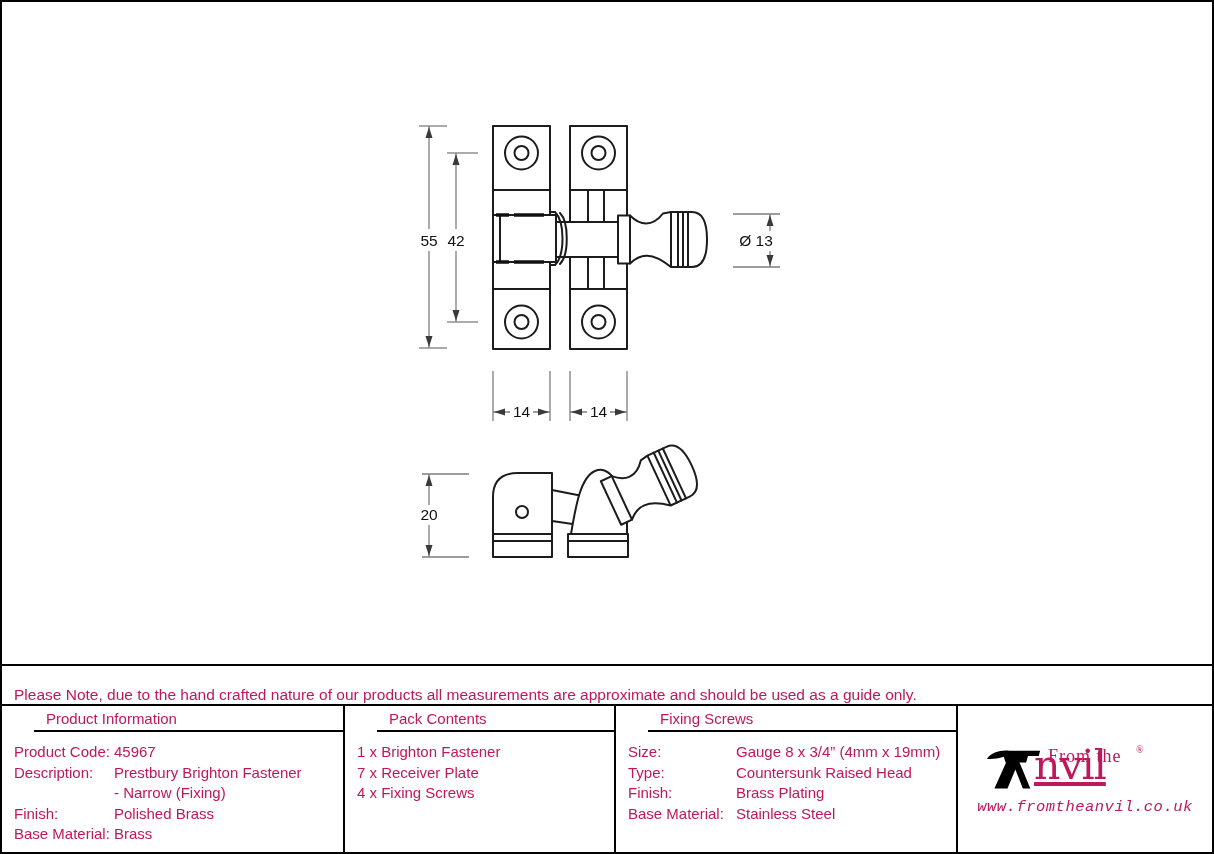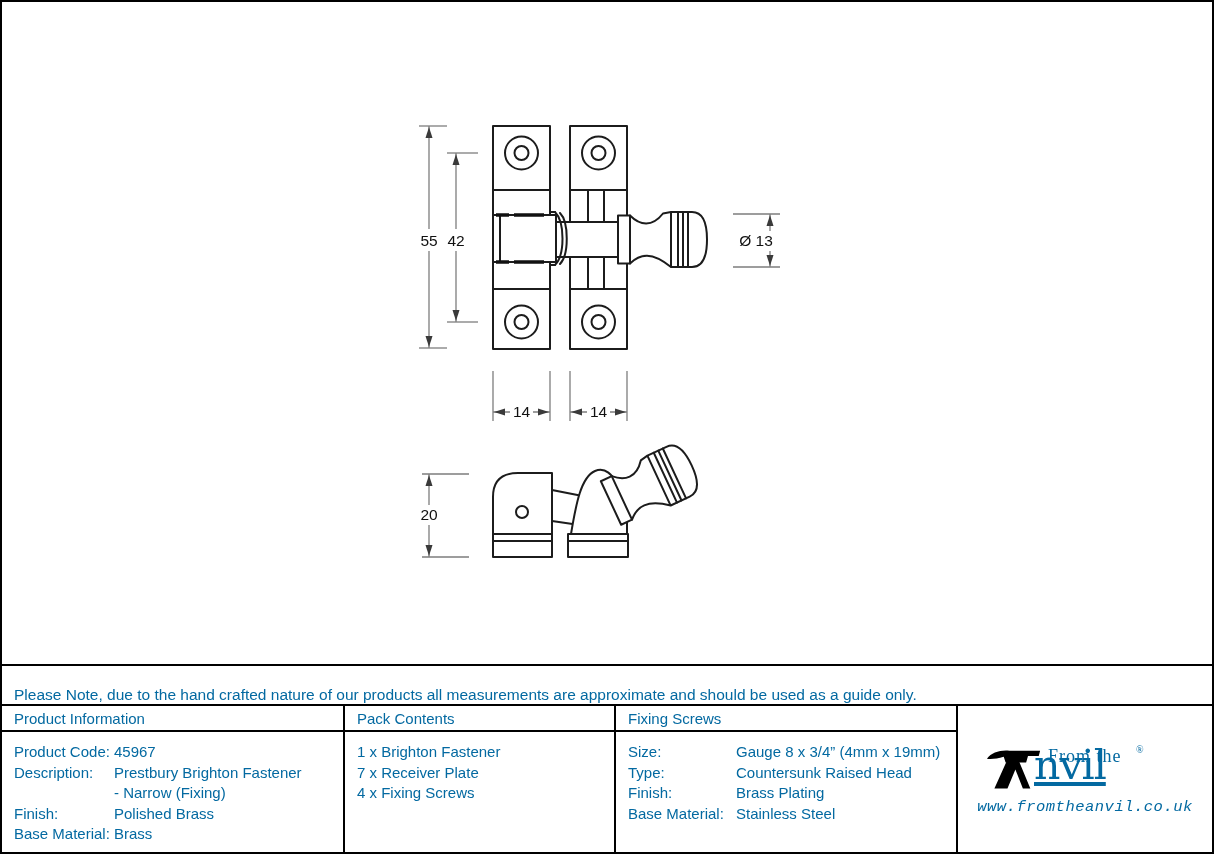--- a/index.html
+++ b/index.html
@@ -1,18 +1,18 @@
 <!DOCTYPE html>
 <html><head>
 <meta charset="utf-8">
 <style>
   html,body { margin:0; padding:0; background:#e8e8e8; }
   .sheet {
     position:relative; width:1214px; height:854px; background:#ffffff;
-    font-family:"Liberation Sans", sans-serif; color:#0369a1; overflow:hidden;
+    font-family:"Liberation Sans", sans-serif; color:#be185d; overflow:hidden;
     margin:0 auto;
   }
   .outer-border { position:absolute; inset:0; border:2px solid #000; pointer-events:none; z-index:10; }
 
   .drawing-svg { position:absolute; left:0; top:0; }
 
   
   .note-row {
     position:absolute; left:2px; right:2px; top:664px; height:42px;
     border-top:2px solid #000; border-bottom:2px solid #000; box-sizing:border-box;
@@ -21,21 +21,21 @@
 
   
   .table-row { position:absolute; left:2px; right:2px; top:706px; bottom:2px; display:flex; }
   .col { box-sizing:border-box; border-right:2px solid #000; position:relative; }
   .col-product { width:343px; }
   .col-pack    { width:271px; }
   .col-screws  { width:342px; }
   .col-logo    { flex:1; border-right:none; }
   .cell-header {
     height:24px; border-bottom:2px solid #000; display:flex; align-items:center;
-    padding-left:12px; font-size:15px;
+    padding-left:12px; font-size:15px;margin-left:32px;
   }
   .cell-body { padding:10px 0 0 12px; font-size:15px; line-height:20.5px; }
   .kv { display:flex; }
   .kv .k { flex:none; }
   .col-product .k { width:100px; }
   .col-screws  .k { width:108px; }
   .kv .v { flex:1; }
 
   
   .logo-inner { position:absolute; inset:0; }

